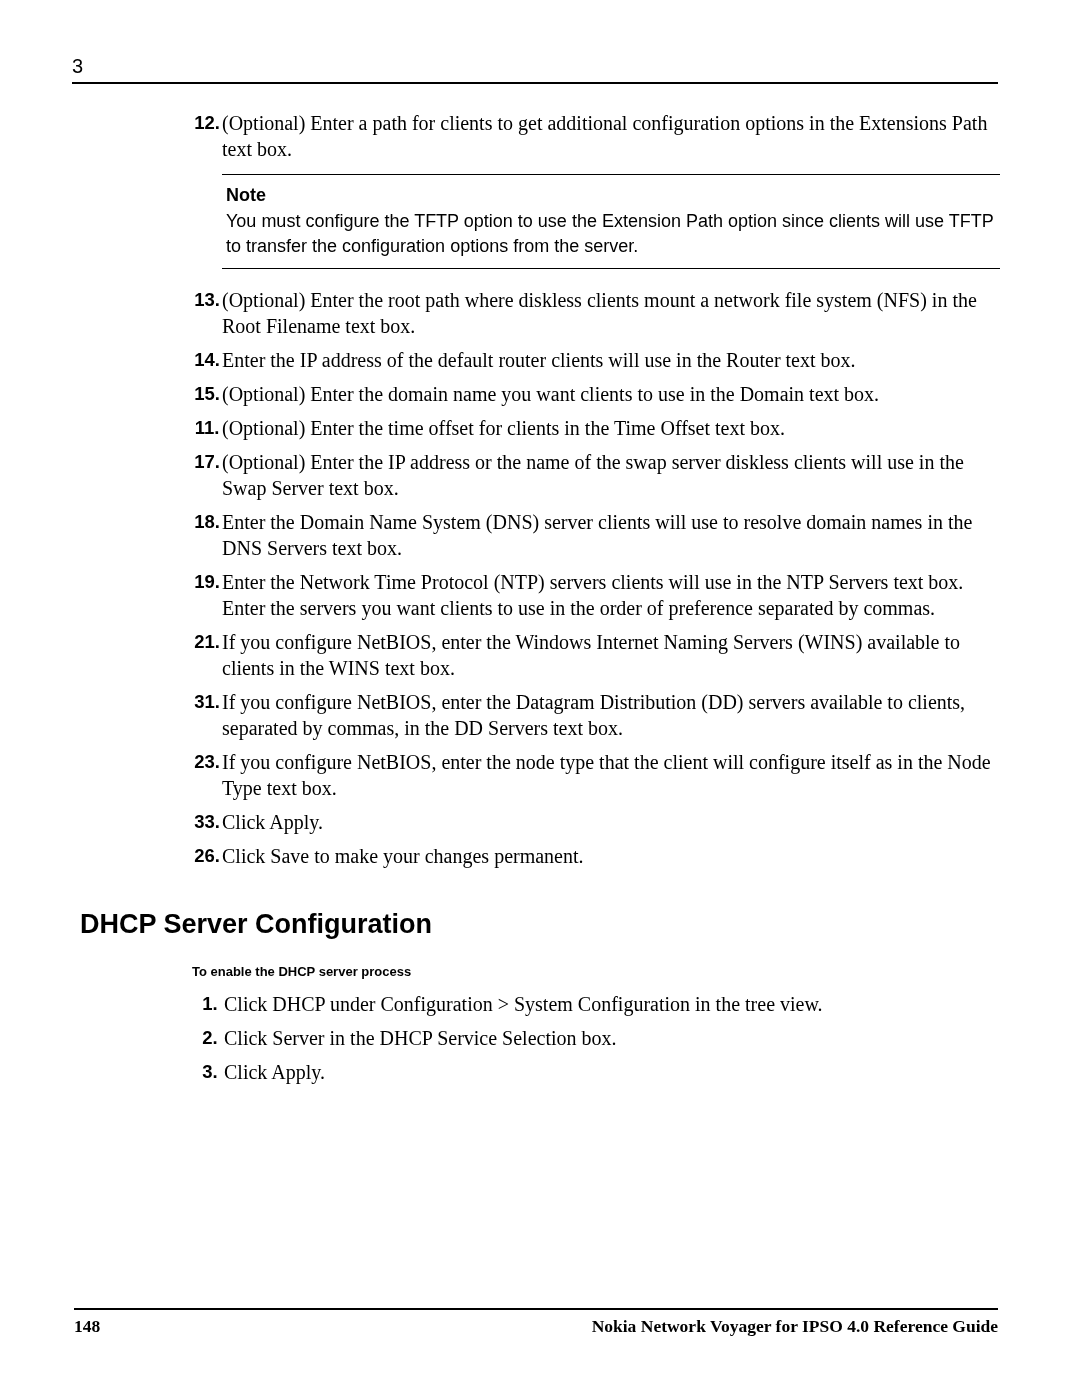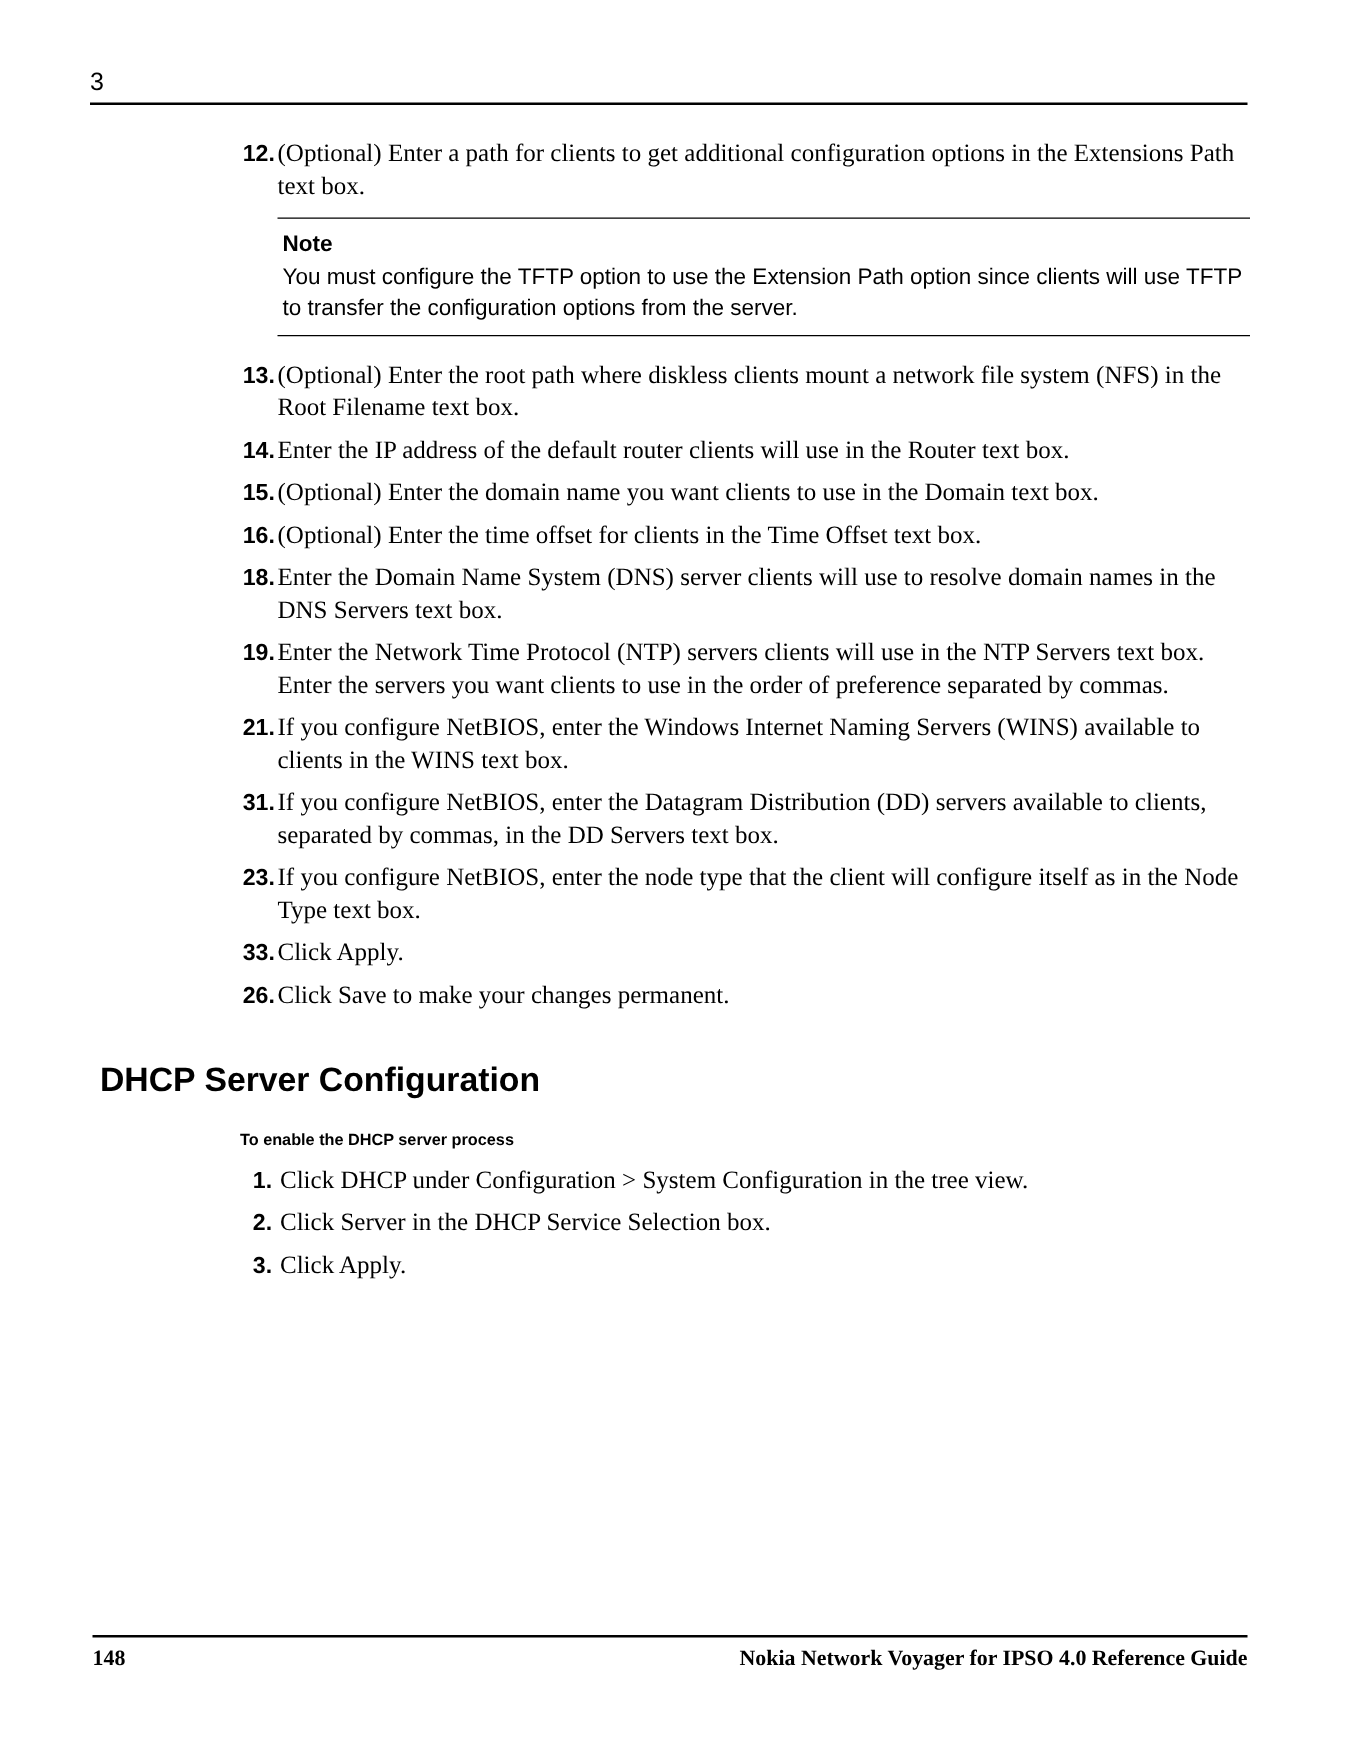--- a/index.html
+++ b/index.html
@@ -132,22 +132,26 @@
     </div>
     <div class="step">
       <div class="step-num">14.</div>
       <div class="step-text">Enter the IP address of the default router clients will use in the Router text box.</div>
     </div>
     <div class="step">
       <div class="step-num">15.</div>
       <div class="step-text">(Optional) Enter the domain name you want clients to use in the Domain text box.</div>
     </div>
     <div class="step">
-      <div class="step-num">16.</div>
+      <div class="step-num">11.</div>
       <div class="step-text">(Optional) Enter the time offset for clients in the Time Offset text box.</div>
+    </div>
+    <div class="step">
+      <div class="step-num">17.</div>
+      <div class="step-text">(Optional) Enter the IP address or the name of the swap server diskless clients will use in the Swap Server text box.</div>
     </div>
     <div class="step">
       <div class="step-num">18.</div>
       <div class="step-text">Enter the Domain Name System (DNS) server clients will use to resolve domain names in the DNS Servers text box.</div>
     </div>
     <div class="step">
       <div class="step-num">19.</div>
       <div class="step-text">Enter the Network Time Protocol (NTP) servers clients will use in the NTP Servers text box. Enter the servers you want clients to use in the order of preference separated by commas.</div>
     </div>
     <div class="step">

